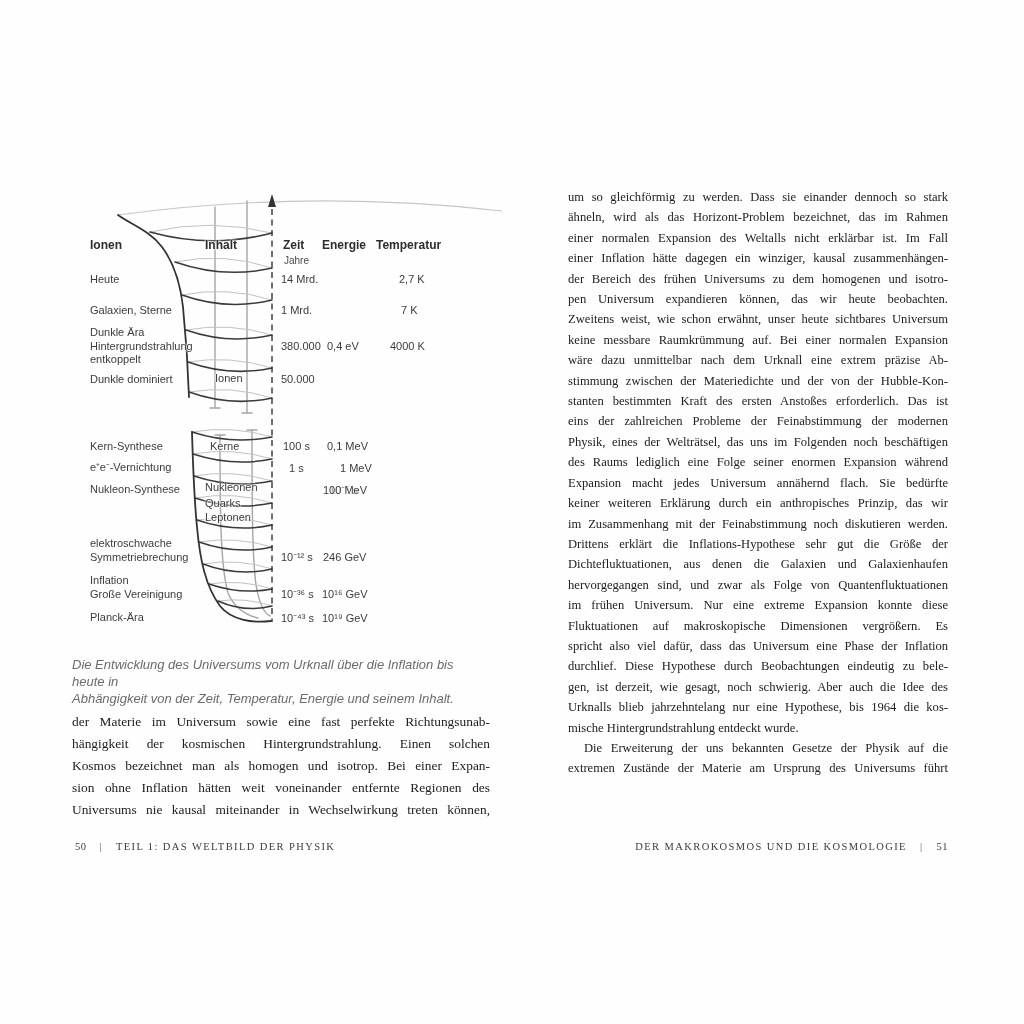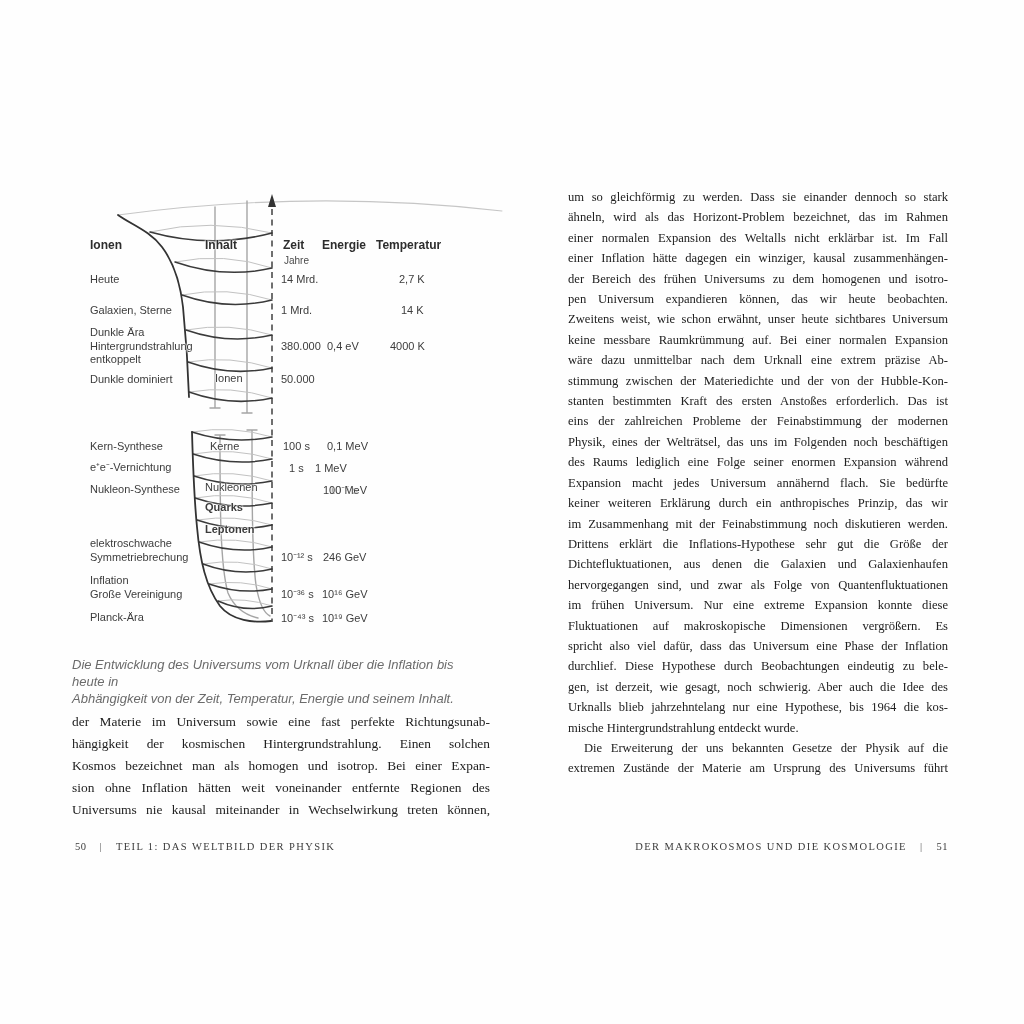--- a/index.html
+++ b/index.html
@@ -105,48 +105,48 @@
   <span class="dsub" style="left:284px;top:254px;">Jahre</span>
   <span class="dhead" style="left:322px;top:239px;">Energie</span>
   <span class="dhead" style="left:376px;top:239px;">Temperatur</span>
 
   <span class="dlabel" style="left:90px;top:273px;">Heute</span>
   <span class="dval" style="left:281px;top:273px;">14 Mrd.</span>
   <span class="dval" style="left:399px;top:273px;">2,7 K</span>
 
   <span class="dlabel" style="left:90px;top:304px;">Galaxien, Sterne</span>
   <span class="dval" style="left:281px;top:304px;">1 Mrd.</span>
-  <span class="dval" style="left:401px;top:304px;">14 K</span>
+  <span class="dval" style="left:401px;top:304px;">7 K</span>
 
   <span class="dlabel" style="left:90px;top:326px;">Dunkle Ära
 Hintergrundstrahlung
 entkoppelt</span>
   <span class="dval" style="left:281px;top:340px;">380.000</span>
   <span class="dval" style="left:327px;top:340px;">0,4 eV</span>
   <span class="dval" style="left:390px;top:340px;">4000 K</span>
 
   <span class="dlabel" style="left:90px;top:373px;">Dunkle dominiert</span>
   <span class="dval" style="left:215px;top:372px;">Ionen</span>
   <span class="dval" style="left:281px;top:373px;">50.000</span>
 
   <span class="dlabel" style="left:90px;top:440px;">Kern-Synthese</span>
   <span class="dval" style="left:210px;top:440px;">Kerne</span>
   <span class="dval" style="left:283px;top:440px;">100 s</span>
   <span class="dval" style="left:327px;top:440px;">0,1 MeV</span>
 
   <span class="dlabel" style="left:90px;top:461px;">e⁺e⁻-Vernichtung</span>
   <span class="dval" style="left:205px;top:461px;margin-top:20px;">Nukleonen</span>
   <span class="dval" style="left:289px;top:462px;">1 s</span>
-  <span class="dval" style="left:315px;top:462px;text-align:right;">1 MeV</span>
+  <span class="dval" style="left:340px;top:462px;text-align:right;">1 MeV</span>
 
   <span class="dlabel" style="left:90px;top:483px;">Nukleon-Synthese</span>
   <span class="dval" style="left:281px;top:484px;margin-left:48px;">10⁻⁵ s</span>
   <span class="dval" style="left:323px;top:484px;">100 MeV</span>
 
-  <span class="dval" style="left:205px;top:496px;line-height:22px;white-space:pre-line;font-weight:bold;">Quarks
+  <span class="dval" style="left:205px;top:496px;line-height:14px;white-space:pre-line;">Quarks
 Leptonen</span>
 
   <span class="dlabel" style="left:90px;top:537px;">elektroschwache
 Symmetriebrechung</span>
   <span class="dval" style="left:281px;top:551px;">10⁻¹² s</span>
   <span class="dval" style="left:323px;top:551px;">246 GeV</span>
 
   <span class="dlabel" style="left:90px;top:574px;">Inflation
 Große Vereinigung</span>
   <span class="dval" style="left:281px;top:588px;">10⁻³⁶ s</span>

